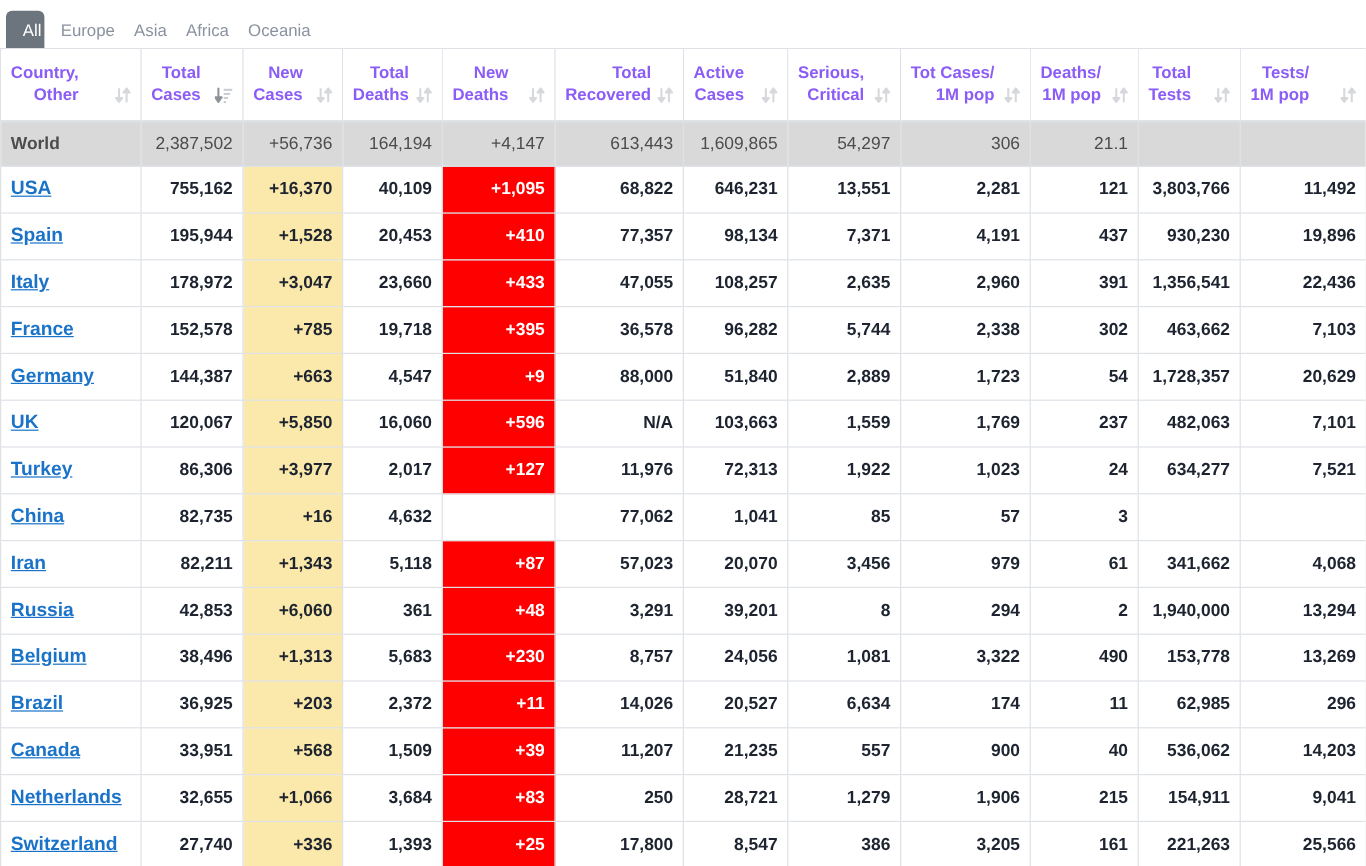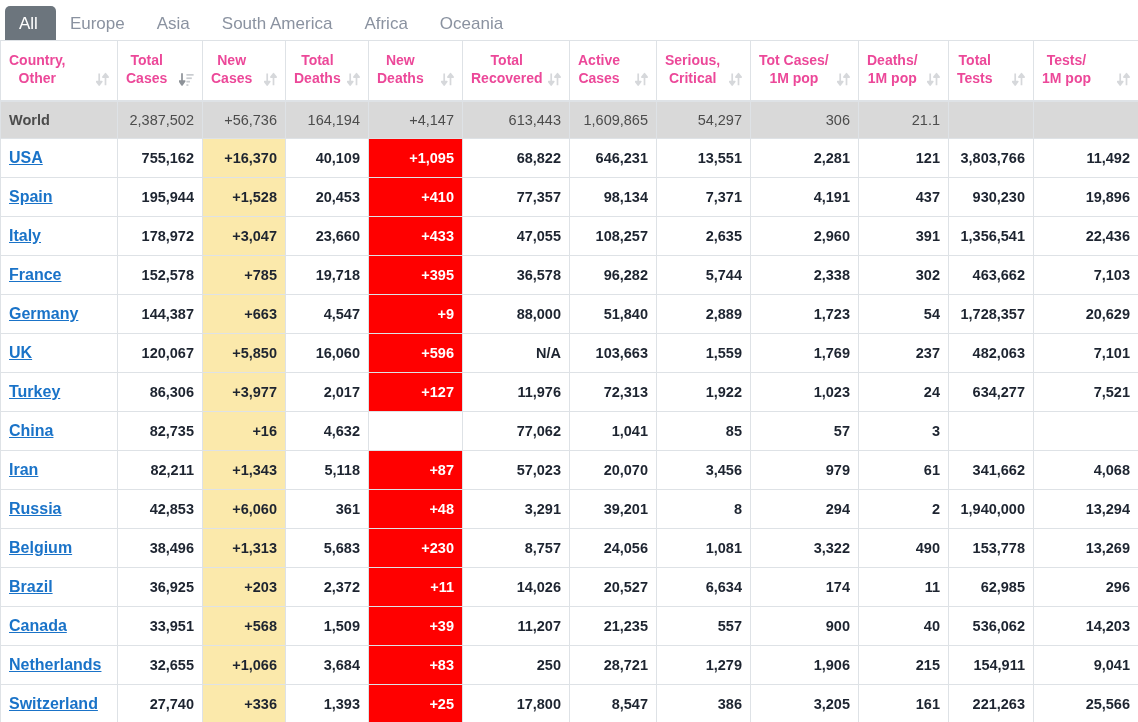--- a/index.html
+++ b/index.html
@@ -20,23 +20,23 @@
   
   .tabs {
     display: flex;
     align-items: flex-end;
     height: 40px;
     padding-left: 5px;
     box-sizing: border-box;
     background: #ffffff;
   }
   .tab {
-    font-size: 17px;
+    font-size: 14px;
     line-height: 1;
-    padding: 9px 18px 8px 14px;
+    padding: 9px 2px 8px 14px;
     color: #8a92a0;
     border-radius: 5px 5px 0 0;
     cursor: pointer;
     white-space: nowrap;
     user-select: none;
   }
   .tab.active {
     background: #6c757d;
     color: #ffffff;
     font-weight: normal;
@@ -56,24 +56,24 @@
   table.main th,
   table.main td {
     border: 1px solid #dee2e6;
     padding: 0 8px;
     box-sizing: border-box;
     vertical-align: middle;
   }
   table.main thead th {
     height: 60px;
     background: #ffffff;
-    color: #ec4899;
+    color: #8b5cf6;
     font-size: 14px;
     font-weight: bold;
-    text-align: center;
+    text-align: right;
     vertical-align: middle;
     border-top: 1px solid #dee2e6;
     border-bottom: 2px solid #dee2e6;
     padding: 0 8px;
     position: relative;
     cursor: pointer;
   }
   .th-inner {
     display: flex;
     align-items: flex-end;
@@ -123,21 +123,20 @@
   }
   .world-label { font-weight: bold; }
 </style>
 </head>
 <body>
 
 <div class="tabs">
     <div class="tab active">All</div>
     <div class="tab">Europe</div>
     <div class="tab">Asia</div>
-    <div class="tab">South America</div>
     <div class="tab">Africa</div>
     <div class="tab">Oceania</div>
   </div>
 
 <div class="table-wrap">
   <table class="main">
     <colgroup>
         <col style="width: 117px;">
         <col style="width: 85px;">
         <col style="width: 83px;">

